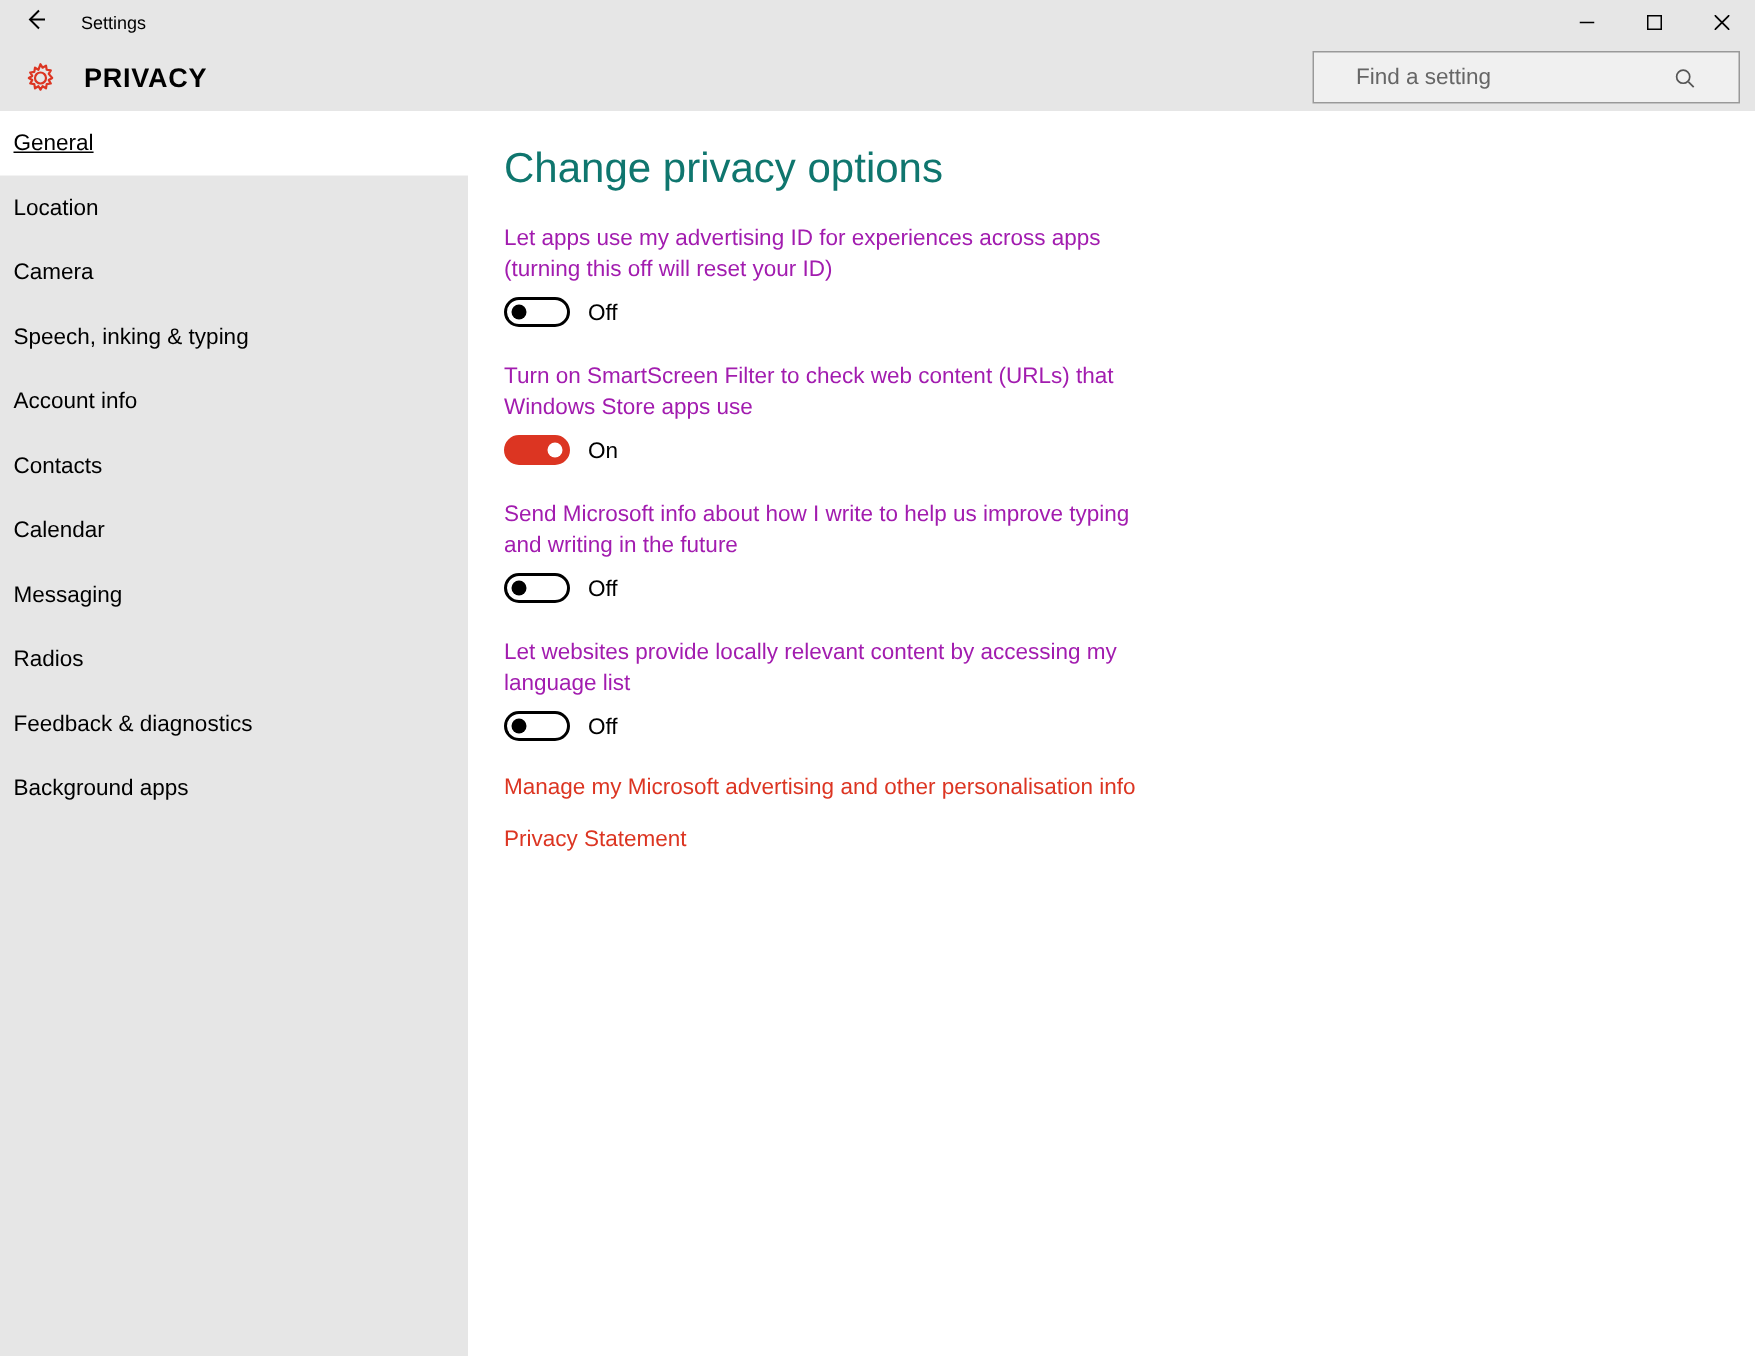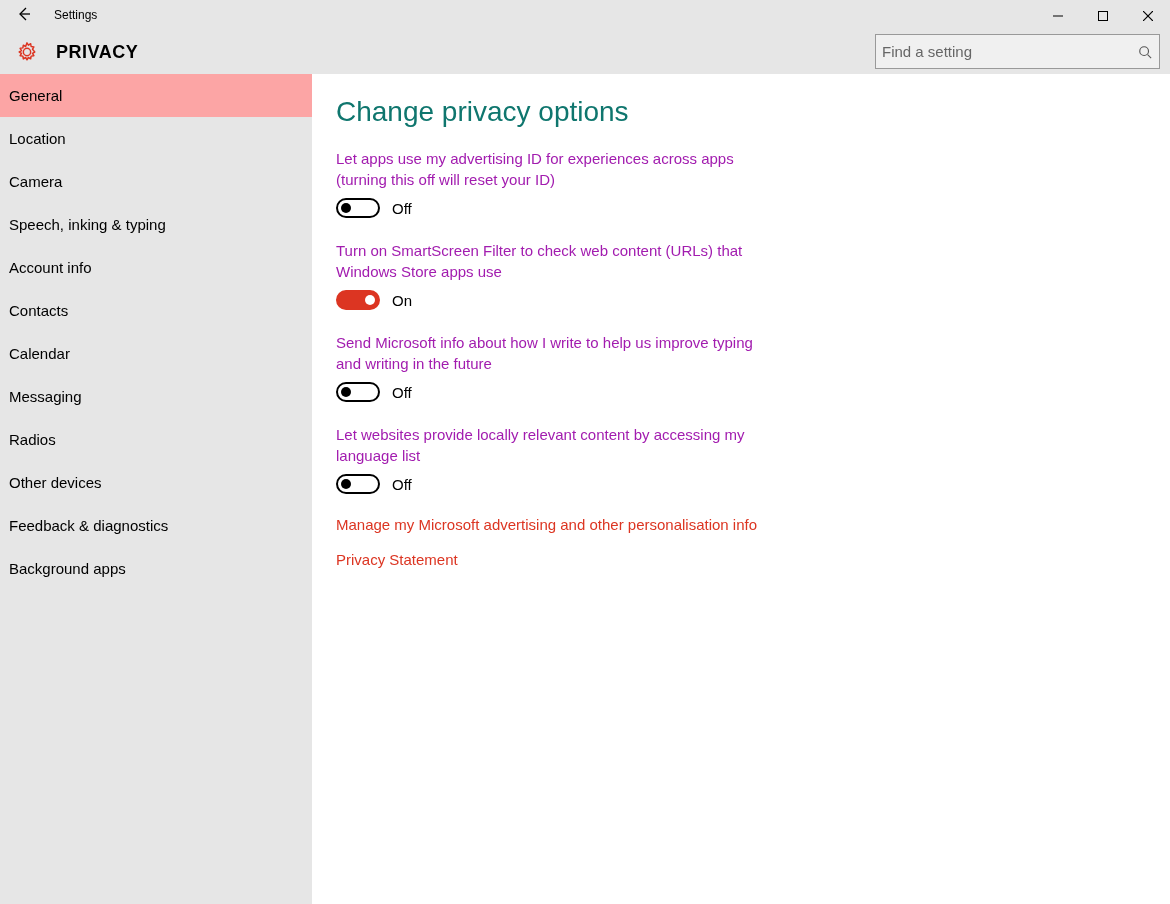--- a/index.html
+++ b/index.html
@@ -80,21 +80,21 @@
     .search-box {
       position: absolute;
       right: 10px;
       top: 4px;
       width: 285px;
       height: 35px;
       border: 1px solid #999;
       background: #f0f0f0;
       display: flex;
       align-items: center;
-      padding: 0 6px;
+      padding: 0 28px;
     }
     .search-input {
       flex: 1;
       border: none;
       background: transparent;
       font-size: 15px;
       color: #000;
       outline: none;
     }
     .search-input::placeholder {
@@ -118,21 +118,22 @@
       background: #e6e6e6;
       padding-top: 0;
     }
     .sidebar-item {
       padding: 13px 9px;
       font-size: 15px;
       cursor: pointer;
       color: #000;
     }
     .sidebar-item.selected {
-      background: #fca5a5;
+      background: #ffffff;
+      text-decoration: underline;
     }
     
     .content {
       flex: 1;
       padding: 22px 24px;
       background: #fff;
     }
     .content-heading {
       font-size: 28px;
       font-weight: 300;
@@ -259,21 +260,20 @@
   <div class="sidebar">
     <div class="sidebar-item selected"><span>General</span></div>
     <div class="sidebar-item"><span>Location</span></div>
     <div class="sidebar-item"><span>Camera</span></div>
     <div class="sidebar-item"><span>Speech, inking &amp; typing</span></div>
     <div class="sidebar-item"><span>Account info</span></div>
     <div class="sidebar-item"><span>Contacts</span></div>
     <div class="sidebar-item"><span>Calendar</span></div>
     <div class="sidebar-item"><span>Messaging</span></div>
     <div class="sidebar-item"><span>Radios</span></div>
-    <div class="sidebar-item"><span>Other devices</span></div>
     <div class="sidebar-item"><span>Feedback &amp; diagnostics</span></div>
     <div class="sidebar-item"><span>Background apps</span></div>
   </div>
 
   <div class="content">
     <h1 class="content-heading">Change privacy options</h1>
 
     <div class="option-block">
       <div class="option-desc">Let apps use my advertising ID for experiences across apps (turning this off will reset your ID)</div>
       <div class="toggle-row">

